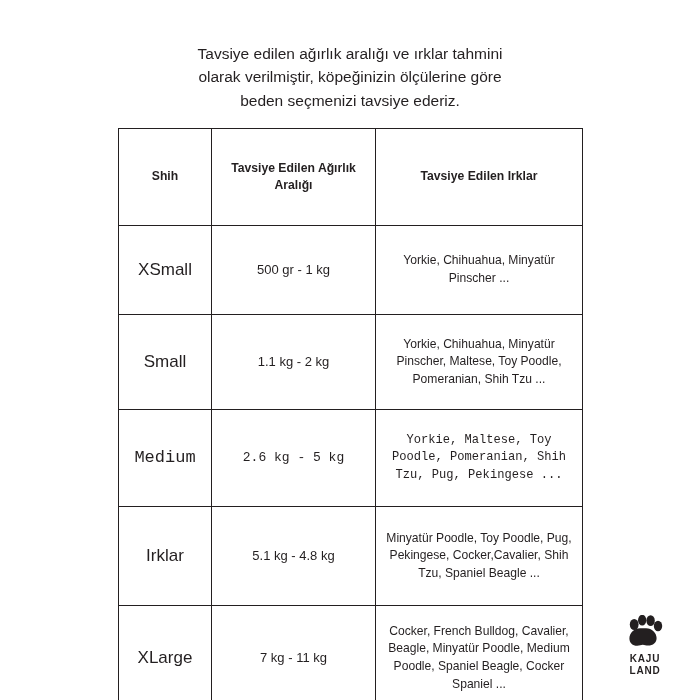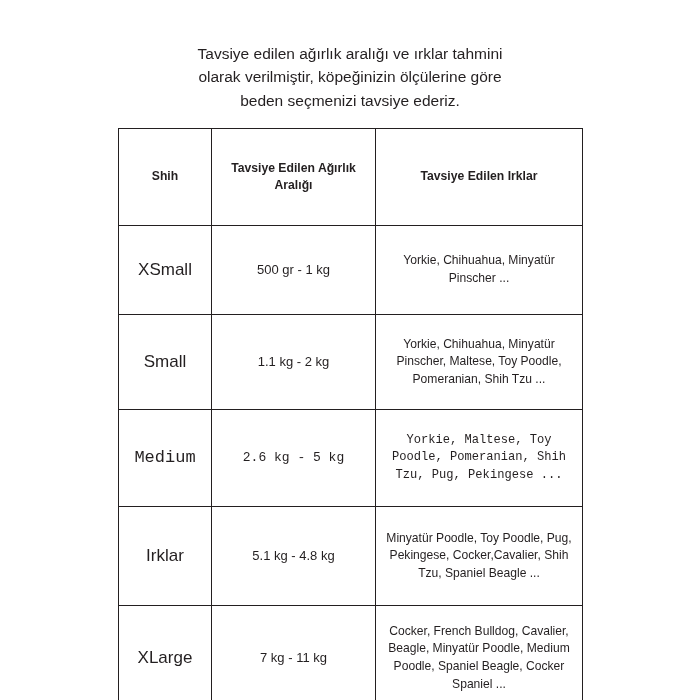--- a/index.html
+++ b/index.html
@@ -145,14 +145,27 @@
         <td class="col-breeds">Minyatür Poodle, Toy Poodle, Pug, Pekingese, Cocker,Cavalier,  Shih Tzu, Spaniel Beagle ...</td>
       </tr>
       <tr class="r-xlarge">
         <td class="col-beden">XLarge</td>
         <td class="col-weight">7 kg - 11 kg</td>
         <td class="col-breeds">Cocker, French Bulldog, Cavalier, Beagle, Minyatür Poodle, Medium Poodle, Spaniel Beagle, Cocker Spaniel ...</td>
       </tr>
     </tbody>
   </table>
 
+  <div class="logo">
+    <svg class="paw" viewBox="0 0 36 34" aria-hidden="true">
+      <ellipse cx="7.2" cy="9.5" rx="4.4" ry="5.6" fill="#231f20"></ellipse>
+      <ellipse cx="15.2" cy="5.2" rx="4.2" ry="5.4" fill="#231f20"></ellipse>
+      <ellipse cx="23.6" cy="5.6" rx="4.2" ry="5.4" fill="#231f20"></ellipse>
+      <ellipse cx="31.0" cy="11.0" rx="4.2" ry="5.2" fill="#231f20"></ellipse>
+      <path d="M19.2 13.2c5.6 0 10.4 4.6 10.4 9.8 0 4.6-3.6 7.6-8.4 7.6-2.4 0-3.6-0.8-5.4-0.8-1.8 0-3.2 0.9-5.6 0.9-4.6 0-7.8-2.9-7.8-7.3 0-5.4 5.0-10.2 10.6-10.2z" fill="#231f20"></path>
+    </svg>
+    <div class="brand">
+      <span>KAJU</span>
+      <span>LAND</span>
+    </div>
+  </div>
 
 </div>
 
 </body></html>

